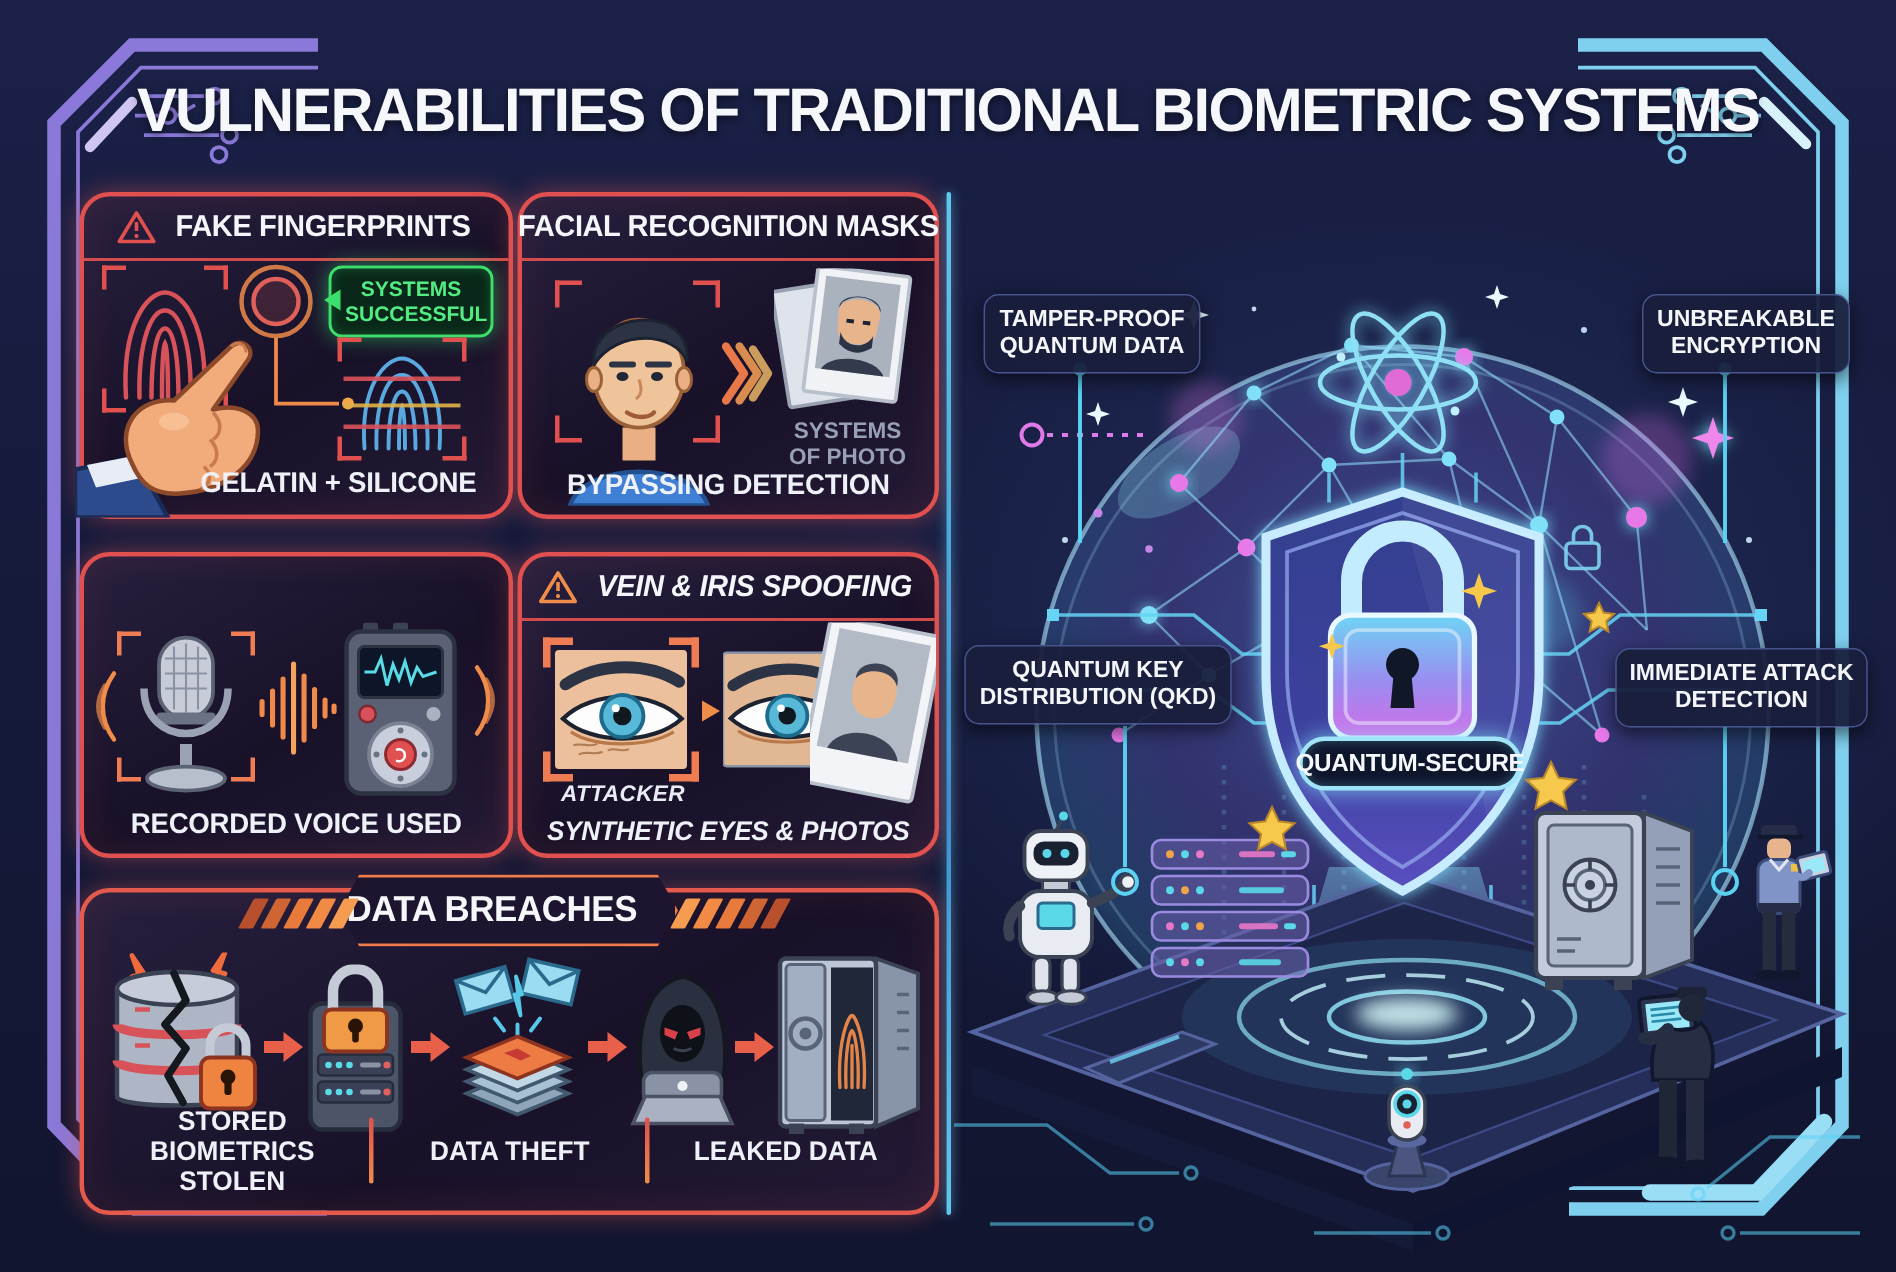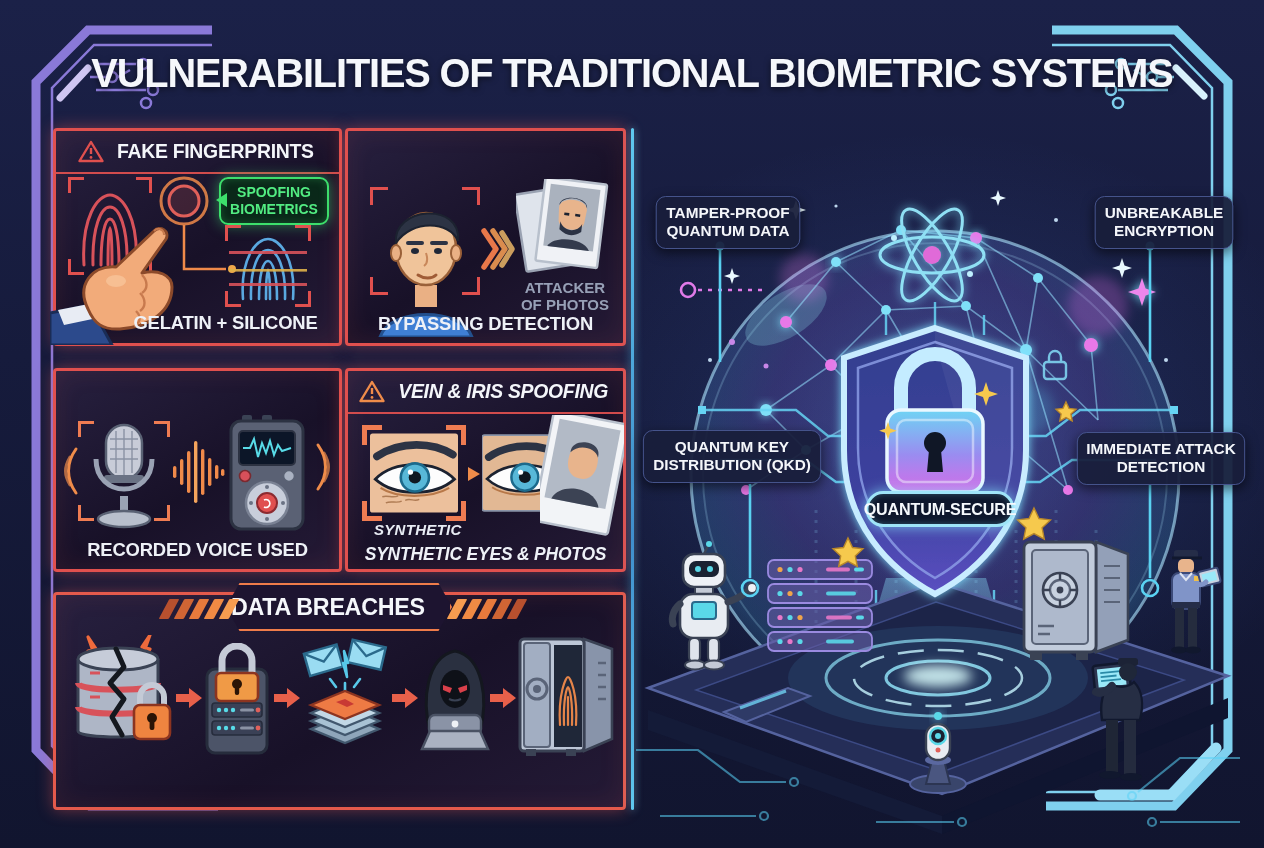--- a/index.html
+++ b/index.html
@@ -15,21 +15,21 @@
 
   
   .main-title{
     left:0;right:0;top:50px;text-align:center;color:#f5f7fb;font-weight:bold;
     font-size:41px;letter-spacing:-1.2px;transform:scaleX(.97);white-space:nowrap;
     text-shadow:0 2px 6px rgba(0,0,0,.55);
   }
 
   
   .panel{
-    position:absolute;border:3px solid #e0504e;border-radius:4px;overflow:visible;
+    position:absolute;border:3px solid #e0504e;border-radius:20px;overflow:visible;
     background:linear-gradient(150deg,#27203f 0%,#181128 55%,#241a36 100%);
     box-shadow:0 0 16px rgba(232,86,82,.45), inset 0 0 26px rgba(232,86,82,.10);
   }
   .panel-head{
     display:flex;align-items:center;justify-content:center;gap:10px;
     height:41px;border-bottom:2.5px solid rgba(230,82,80,.9);
   }
   .panel-title{font-weight:bold;font-size:20px;color:#f4f6fa;letter-spacing:-.3px;transform:scaleX(.97);white-space:nowrap;}
   .panel-caption{
     position:absolute;left:0;right:0;text-align:center;font-weight:bold;
@@ -174,21 +174,21 @@
         </g>
       </svg>
     </div>
 
     <svg class="abs" style="left:100px;top:42px" width="56" height="56">
       <circle cx="28" cy="28" r="23" fill="none" stroke="#f08a4a" stroke-width="3" opacity=".85"></circle>
       <circle cx="28" cy="28" r="15" fill="none" stroke="#e0605a" stroke-width="3"></circle>
       <circle cx="28" cy="28" r="15" fill="rgba(224,96,90,.18)"></circle>
     </svg>
 
-    <div class="spoof-badge" style="left:163px;top:46px;width:88px;"><span>SPOOFING BIOMETRICS</span></div>
+    <div class="spoof-badge" style="left:163px;top:46px;width:88px;"><span>SYSTEMS SUCCESSFUL</span></div>
 
     <svg class="abs" style="left:120px;top:92px" width="64" height="56">
       <path d="M8 2 V46 H50" fill="none" stroke="#f08a4a" stroke-width="2.5"></path>
       <circle cx="56" cy="46" r="4" fill="#f0a84a"></circle>
     </svg>
 
     <div class="abs bracket" style="left:169px;top:94px;width:86px;height:82px;">
       <svg width="86" height="82" viewBox="0 0 86 82">
         <g fill="none" stroke="#5aa8e0" stroke-width="2.6" stroke-linecap="round">
           <path d="M18 74 C15 32 32 14 43 14 C54 14 71 32 68 74"></path>
@@ -207,20 +207,23 @@
       <polygon points="8,121 44,114 52,128 14,136" fill="#e8ecf4"></polygon>
       <path d="M38 120 C26 96 42 76 66 78 L104 42 C110 36 120 42 116 50 L92 84 C108 80 122 86 122 98 C122 122 100 138 70 140 C52 141 44 134 38 120 Z" fill="#f2ab7a" stroke="#8c4a2a" stroke-width="3" stroke-linejoin="round"></path>
       <path d="M104 42 C108 38 114 40 114 46" fill="none" stroke="#c87a4e" stroke-width="2"></path>
       <path d="M92 86 C98 92 98 100 92 104 M90 104 C96 110 96 118 90 122 M86 122 C92 128 90 134 84 137" fill="none" stroke="#c87a4e" stroke-width="2.4"></path>
       <ellipse cx="66" cy="92" rx="10" ry="6" fill="#f8c49a" opacity=".8"></ellipse>
     </svg>
     <div class="panel-caption" style="bottom:9px;left:56px;">GELATIN + SILICONE</div>
   </div>
 
   <div class="panel" style="left:345px;top:128px;width:275px;height:212px;">
+    <div class="panel-head">
+      <span class="panel-title">FACIAL RECOGNITION MASKS</span>
+    </div>
     <div class="abs bracket" style="left:22px;top:56px;width:110px;height:108px;--bl:18px;"></div>
     <svg class="abs" style="left:26px;top:60px" width="104" height="146" viewBox="0 0 104 146">
       <path d="M6 146 C16 116 88 116 98 146 Z" fill="#3f7fd4" stroke="#23508e" stroke-width="3"></path>
       <rect x="41" y="94" width="22" height="22" fill="#eab084"></rect>
       <ellipse cx="52" cy="58" rx="30" ry="36" fill="#f0c49a" stroke="#9a6038" stroke-width="2.5"></ellipse>
       <path d="M22 52 C18 16 88 10 84 50 C76 30 38 28 22 52 Z" fill="#2c3344" stroke="#1c2230" stroke-width="2"></path>
       <ellipse cx="22" cy="62" rx="5" ry="8" fill="#eab084" stroke="#9a6038" stroke-width="2"></ellipse>
       <ellipse cx="82" cy="62" rx="5" ry="8" fill="#eab084" stroke="#9a6038" stroke-width="2"></ellipse>
       <path d="M34 52 H48 M58 52 H72" stroke="#2c3344" stroke-width="4" stroke-linecap="round"></path>
       <ellipse cx="41" cy="60" rx="4" ry="3" fill="#202838"></ellipse>
@@ -242,21 +245,21 @@
       <g transform="rotate(7 58 46)">
         <rect x="24" y="2" width="62" height="84" fill="#f0f2f6" stroke="#b8c0cc" stroke-width="2.5" rx="2"></rect>
         <rect x="30" y="8" width="50" height="62" fill="#aab2be"></rect>
         <path d="M41 30 C41 18 69 18 69 30 L68 42 C68 54 42 54 42 42 Z" fill="#e8b48c"></path>
         <path d="M41 28 C41 16 69 16 69 28 L67 24 C60 18 50 18 43 24 Z" fill="#2c3344"></path>
         <path d="M44 44 C48 54 62 54 66 44 L66 52 C58 58 52 58 44 52 Z" fill="#2c3344"></path>
         <path d="M34 70 C40 58 70 58 76 70 Z" fill="#333a4c"></path>
         <path d="M47 36 H52 M58 36 H63" stroke="#1c2230" stroke-width="2.6"></path>
       </g>
     </svg>
-    <div class="abs gray-label" style="left:172px;top:148px;width:90px;">ATTACKER OF PHOTOS</div>
+    <div class="abs gray-label" style="left:172px;top:148px;width:90px;">SYSTEMS OF PHOTO</div>
     <div class="panel-caption" style="bottom:8px;">BYPASSING DETECTION</div>
   </div>
 
   <div class="panel" style="left:53px;top:368px;width:283px;height:198px;">
     <svg class="abs" style="left:6px;top:70px" width="20" height="58">
       <path d="M14 8 C4 22 4 38 14 52" fill="none" stroke="#ef8c4a" stroke-width="3" stroke-linecap="round"></path>
       <path d="M8 16 C2 26 2 34 8 44" fill="none" stroke="#ef8c4a" stroke-width="3" stroke-linecap="round" opacity=".7"></path>
     </svg>
     <div class="abs bracket" style="left:22px;top:50px;width:92px;height:100px;--bc:#ef7c52;"></div>
     <svg class="abs" style="left:30px;top:52px" width="76" height="112" viewBox="0 0 76 112">
@@ -336,21 +339,21 @@
     </svg>
     <svg class="abs" style="left:192px;top:44px" width="84" height="124" viewBox="0 0 84 124">
       <g transform="rotate(11 42 62)">
         <rect x="2" y="2" width="76" height="112" rx="3" fill="#f2f4f7" stroke="#b8c0cc" stroke-width="2.5"></rect>
         <rect x="9" y="9" width="62" height="80" fill="#b2bac6"></rect>
         <path d="M40 64 C26 64 24 50 26 40 C28 26 52 26 54 40 C56 50 54 64 40 64 Z" fill="#e8b48c"></path>
         <path d="M26 40 C24 24 56 22 54 40 C50 30 32 30 26 40 Z" fill="#3c4354"></path>
         <path d="M16 89 C22 70 58 70 64 89 Z" fill="#3c4354"></path>
       </g>
     </svg>
-    <div class="abs small-label" style="left:26px;top:150px;">SYNTHETIC</div>
+    <div class="abs small-label" style="left:26px;top:150px;">ATTACKER</div>
     <div class="panel-caption" style="bottom:4px;font-size:18px;">SYNTHETIC EYES &amp; PHOTOS</div>
   </div>
 
   <div class="panel" style="left:53px;top:592px;width:567px;height:212px;border-color:#e45a4c;">
     <div class="breach-banner">
       <span class="breach-title">DATA BREACHES</span>
     </div>
     <div class="hazard" style="left:108px;">
       <i style="background:#b8502e"></i>
         <i style="background:#d06534"></i>
@@ -456,20 +459,27 @@
       <g fill="none" stroke="#f08a4a" stroke-width="2.2" stroke-linecap="round" opacity=".95">
         <path d="M46 92 C44 60 52 44 54 44 C56 44 64 60 62 92"></path>
         <path d="M50 92 C49 66 53 54 54 54 C55 54 59 66 58 92"></path>
         <path d="M54 92 C54 74 54 66 54 64"></path>
       </g>
       <path d="M84 30 H92 M84 42 H92 M84 54 H92 M84 66 H92" stroke="#5a6478" stroke-width="2.4"></path>
       <rect x="12" y="116" width="10" height="7" fill="#3a4254"></rect>
         <rect x="52" y="116" width="10" height="7" fill="#3a4254"></rect>
     </svg>
 
+    <div class="breach-caps">
+      <div class="breach-cap" style="max-width:190px;">STORED BIOMETRICS STOLEN</div>
+      <div class="breach-div"></div>
+      <div class="breach-cap">DATA THEFT</div>
+      <div class="breach-div"></div>
+      <div class="breach-cap">LEAKED DATA</div>
+    </div>
   </div>
 
   <div class="abs divider"></div>
 
   <svg class="abs" style="left:636px;top:110px" width="604" height="724" viewBox="0 0 604 724">
     <defs>
       <radialGradient id="domeGrad" cx="50%" cy="42%" r="62%">
         <stop offset="0" stop-color="rgba(120,150,255,.30)"></stop>
         <stop offset=".55" stop-color="rgba(130,100,230,.22)"></stop>
         <stop offset=".85" stop-color="rgba(80,190,255,.18)"></stop>

